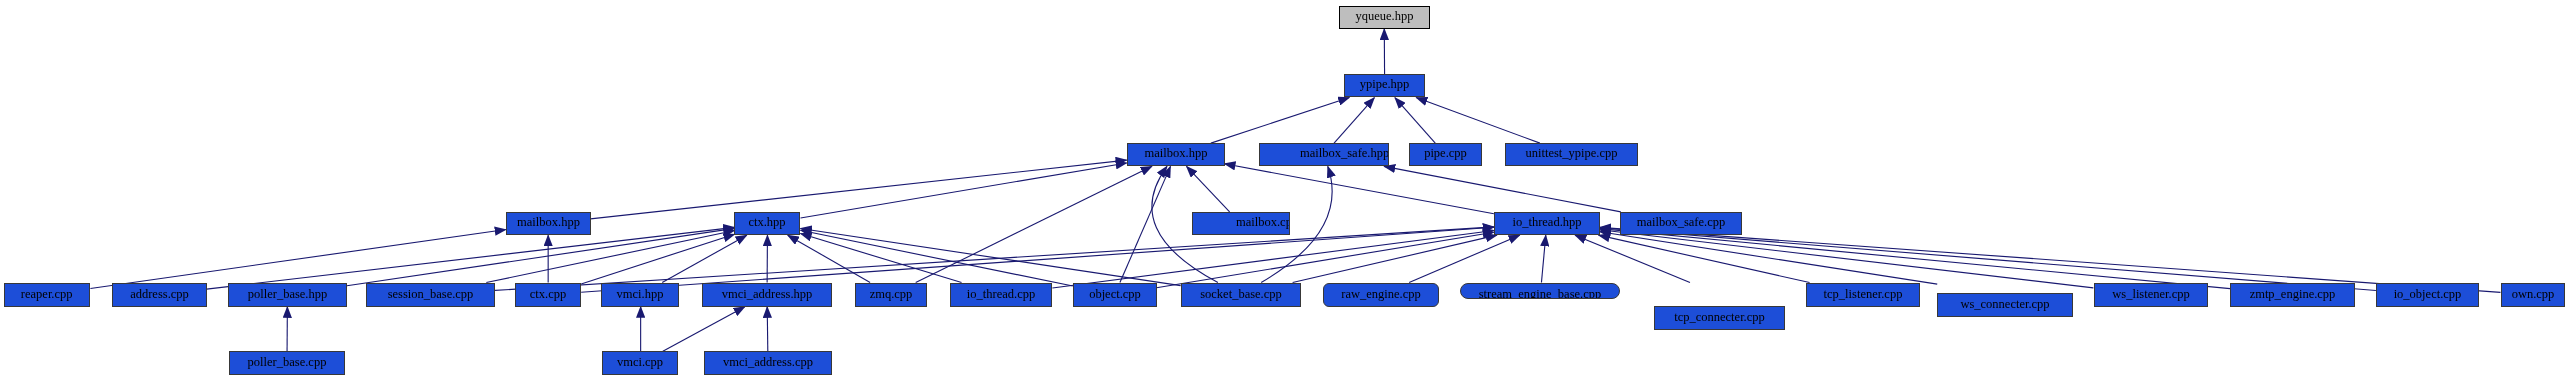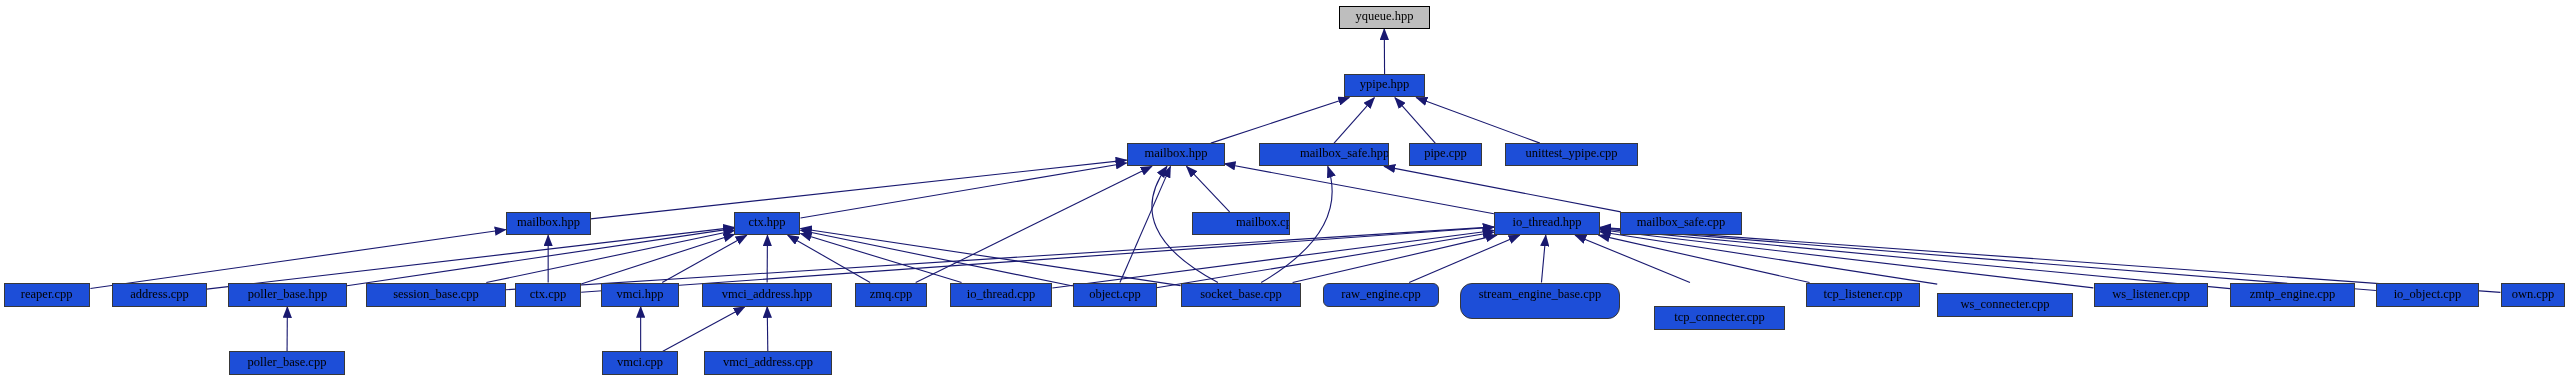--- a/index.html
+++ b/index.html
@@ -95,30 +95,30 @@
       <div class="graph-node" style="left: 1409px; top: 143px; width: 73px; height: 23px; line-height: 19.5px;">pipe.cpp</div>
       <div class="graph-node" style="left: 1505px; top: 143px; width: 133px; height: 23px; line-height: 19.5px;">unittest_ypipe.cpp</div>
       <div class="graph-node" style="left: 506px; top: 212px; width: 85px; height: 23px; line-height: 19.5px;">mailbox.hpp</div>
       <div class="graph-node" style="left: 734px; top: 212px; width: 66px; height: 23px; line-height: 19.5px;">ctx.hpp</div>
       <div class="graph-node" style="left: 1192px; top: 212px; width: 98px; height: 23px; line-height: 19.5px; padding-left: 43px;">mailbox.cpp</div>
       <div class="graph-node" style="left: 1494px; top: 212px; width: 106px; height: 23px; line-height: 19.5px;">io_thread.hpp</div>
       <div class="graph-node" style="left: 1620px; top: 212px; width: 122px; height: 23px; line-height: 19.5px;">mailbox_safe.cpp</div>
       <div class="graph-node" style="left: 3.7px; top: 283px; width: 86px; height: 24px; line-height: 20.5px;">reaper.cpp</div>
       <div class="graph-node" style="left: 112px; top: 283px; width: 95px; height: 24px; line-height: 20.5px;">address.cpp</div>
       <div class="graph-node" style="left: 228px; top: 283px; width: 119px; height: 24px; line-height: 20.5px;">poller_base.hpp</div>
-      <div class="graph-node" style="left: 366px; top: 283px; width: 140px; height: 24px; line-height: 20.5px;">session_base.cpp</div>
+      <div class="graph-node" style="left: 366px; top: 283px; width: 129px; height: 24px; line-height: 20.5px;">session_base.cpp</div>
       <div class="graph-node" style="left: 515px; top: 283px; width: 66px; height: 24px; line-height: 20.5px;">ctx.cpp</div>
       <div class="graph-node" style="left: 601px; top: 283px; width: 78px; height: 24px; line-height: 20.5px;">vmci.hpp</div>
       <div class="graph-node" style="left: 702px; top: 283px; width: 130px; height: 24px; line-height: 20.5px;">vmci_address.hpp</div>
       <div class="graph-node" style="left: 855px; top: 283px; width: 72px; height: 24px; line-height: 20.5px;">zmq.cpp</div>
       <div class="graph-node" style="left: 950px; top: 283px; width: 102px; height: 24px; line-height: 20.5px;">io_thread.cpp</div>
       <div class="graph-node" style="left: 1073px; top: 283px; width: 84px; height: 24px; line-height: 20.5px;">object.cpp</div>
       <div class="graph-node" style="left: 1181px; top: 283px; width: 120px; height: 24px; line-height: 20.5px;">socket_base.cpp</div>
       <div class="graph-node" style="left: 1323px; top: 283px; width: 116px; height: 24px; line-height: 20.5px; border-radius: 6px;">raw_engine.cpp</div>
-      <div class="graph-node" style="left: 1460px; top: 283px; width: 160px; height: 36px; line-height: 20.5px; border-radius: 12px;">stream_engine_base.cpp</div>
+      <div class="graph-node" style="left: 1460px; top: 283px; width: 160px; height: 16px; line-height: 20.5px; border-radius: 12px;">stream_engine_base.cpp</div>
       <div class="graph-node" style="left: 1654px; top: 283px; width: 131px; height: 24px; line-height: 20.5px; margin-top: 23px;">tcp_connecter.cpp</div>
       <div class="graph-node" style="left: 1806px; top: 283px; width: 114px; height: 24px; line-height: 20.5px;">tcp_listener.cpp</div>
       <div class="graph-node" style="left: 1937px; top: 283px; width: 136px; height: 24px; line-height: 20.5px; margin-top: 10px;">ws_connecter.cpp</div>
       <div class="graph-node" style="left: 2094px; top: 283px; width: 114px; height: 24px; line-height: 20.5px;">ws_listener.cpp</div>
       <div class="graph-node" style="left: 2230px; top: 283px; width: 125px; height: 24px; line-height: 20.5px;">zmtp_engine.cpp</div>
       <div class="graph-node" style="left: 2376px; top: 283px; width: 103px; height: 24px; line-height: 20.5px;">io_object.cpp</div>
       <div class="graph-node" style="left: 2501px; top: 283px; width: 64px; height: 24px; line-height: 20.5px;">own.cpp</div>
       <div class="graph-node" style="left: 229px; top: 351px; width: 116px; height: 24px; line-height: 20.5px;">poller_base.cpp</div>
       <div class="graph-node" style="left: 602px; top: 351px; width: 76px; height: 24px; line-height: 20.5px;">vmci.cpp</div>
       <div class="graph-node" style="left: 704px; top: 351px; width: 128px; height: 24px; line-height: 20.5px;">vmci_address.cpp</div>

